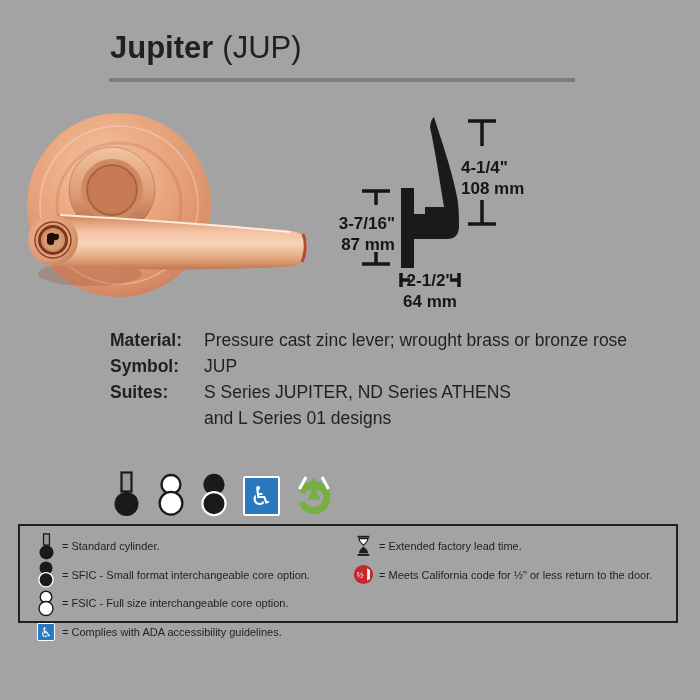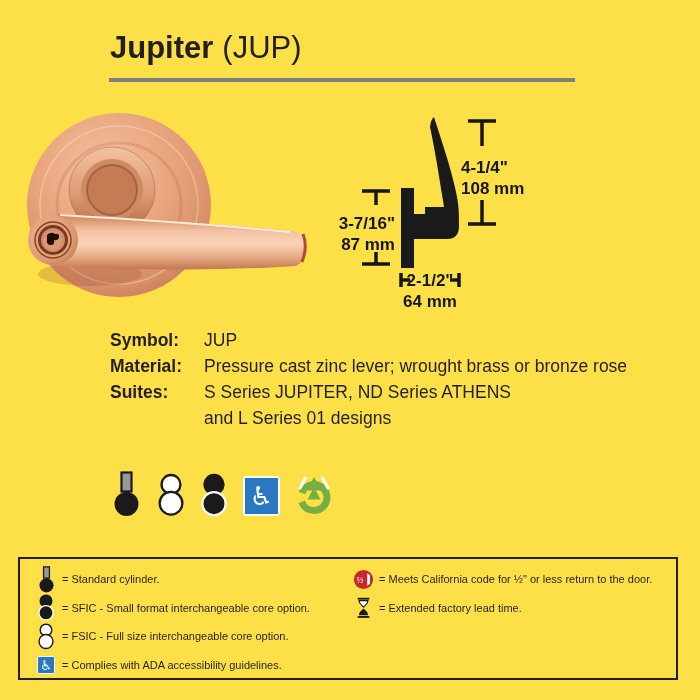--- a/index.html
+++ b/index.html
@@ -1,16 +1,16 @@
 <!DOCTYPE html>
 <html><head>
 <meta charset="utf-8">
 <style>
   html,body{margin:0;padding:0;background:#fff;}
-  .canvas{position:relative;width:700px;height:700px;background:#fde047;overflow:hidden;
+  .canvas{position:relative;width:700px;height:700px;background:#a3a3a3;overflow:hidden;
           font-family:"Liberation Sans",sans-serif;color:#231f20;}
 
   
   .title{position:absolute;left:110px;top:30px;font-size:31px;line-height:36px;color:#231f20;white-space:nowrap;}
   .title .tb{font-weight:bold;}
   .title .tr{font-weight:normal;margin-left:9px;}
   .rule{position:absolute;left:109px;top:78px;width:466px;height:4px;background:#7d7e82;}
 
   
   .photo{position:absolute;left:20px;top:98px;width:300px;height:212px;}
@@ -26,21 +26,21 @@
   
   .icon-row{position:absolute;left:114px;top:471px;height:46px;display:flex;align-items:flex-end;}
   .ada{display:flex;align-items:center;justify-content:center;background:#2a78bf;border-radius:2px;
        box-shadow:inset 0 0 0 2px #ffffff;}
   .ada-lg{width:37px;height:40px;margin-left:16px;margin-bottom:1px;}
   .ada-lg .wc{color:#fff;font-family:"DejaVu Sans",sans-serif;font-size:26px;line-height:1;}
   .ada-sm{width:18px;height:18px;box-shadow:inset 0 0 0 1px #fff;}
   .ada-sm .wc{color:#fff;font-family:"DejaVu Sans",sans-serif;font-size:13px;line-height:1;}
 
   
-  .legend{position:absolute;left:18px;top:557px;width:660px;height:123px;border:2px solid #231f20;box-sizing:border-box;}
+  .legend{position:absolute;left:18px;top:524px;width:660px;height:99px;border:2px solid #231f20;box-sizing:border-box;}
   .lcol{position:absolute;top:6px;}
   .lcol-left{left:10px;}
   .lcol-right{left:327px;}
   .lrow{display:flex;align-items:center;height:28.6px;font-size:11px;white-space:nowrap;}
   .lrow .icell{width:32px;flex:0 0 32px;display:flex;align-items:center;justify-content:center;}
   .hidden-defs{position:absolute;width:0;height:0;overflow:hidden;}
 </style>
 </head>
 <body>
 
@@ -161,26 +161,26 @@
     <text class="dim" x="131" y="73">4-1/4"</text>
     <text class="dim" x="131" y="94">108 mm</text>
     <text class="dim" x="65" y="129" text-anchor="end">3-7/16"</text>
     <text class="dim" x="65" y="150" text-anchor="end">87 mm</text>
     <text class="dim" x="100" y="186" text-anchor="middle">2-1/2"</text>
     <text class="dim" x="100" y="207" text-anchor="middle">64 mm</text>
   </svg>
 
   <div class="spec">
     <div class="spec-row">
+      <div class="spec-lbl">Material:</div>
+      <div>Pressure cast zinc lever; wrought brass or bronze rose</div>
+    </div>
+    <div class="spec-row">
       <div class="spec-lbl">Symbol:</div>
       <div>JUP</div>
-    </div>
-    <div class="spec-row">
-      <div class="spec-lbl">Material:</div>
-      <div>Pressure cast zinc lever; wrought brass or bronze rose</div>
     </div>
     <div class="spec-row">
       <div class="spec-lbl">Suites:</div>
       <div><span>S Series </span><b>JUPITER,</b><span> ND Series </span><b>ATHENS</b><br><span>and L Series </span><b>01</b><span> designs</span></div>
     </div>
   </div>
 
   <div class="icon-row">
     <svg width="25" height="46">
         <use href="#sym-cyl"></use>
@@ -230,30 +230,30 @@
             <span class="ada ada-sm">
               <span class="wc">♿</span>
             </span>
           </span>
         <span>= Complies with ADA accessibility guidelines.</span>
       </div>
     </div>
     <div class="lcol lcol-right">
       <div class="lrow">
         <span class="icell">
+            <svg width="17" height="22">
+              <use href="#sym-hour"></use>
+            </svg>
+          </span>
+        <span>= Extended factory lead time.</span>
+      </div>
+      <div class="lrow">
+        <span class="icell">
             <svg width="21" height="21">
               <use href="#sym-cal"></use>
             </svg>
           </span>
         <span>= Meets California code for ½" or less return to the door.</span>
       </div>
-      <div class="lrow">
-        <span class="icell">
-            <svg width="17" height="22">
-              <use href="#sym-hour"></use>
-            </svg>
-          </span>
-        <span>= Extended factory lead time.</span>
-      </div>
     </div>
   </div>
 
 </div>
 
 </body></html>

